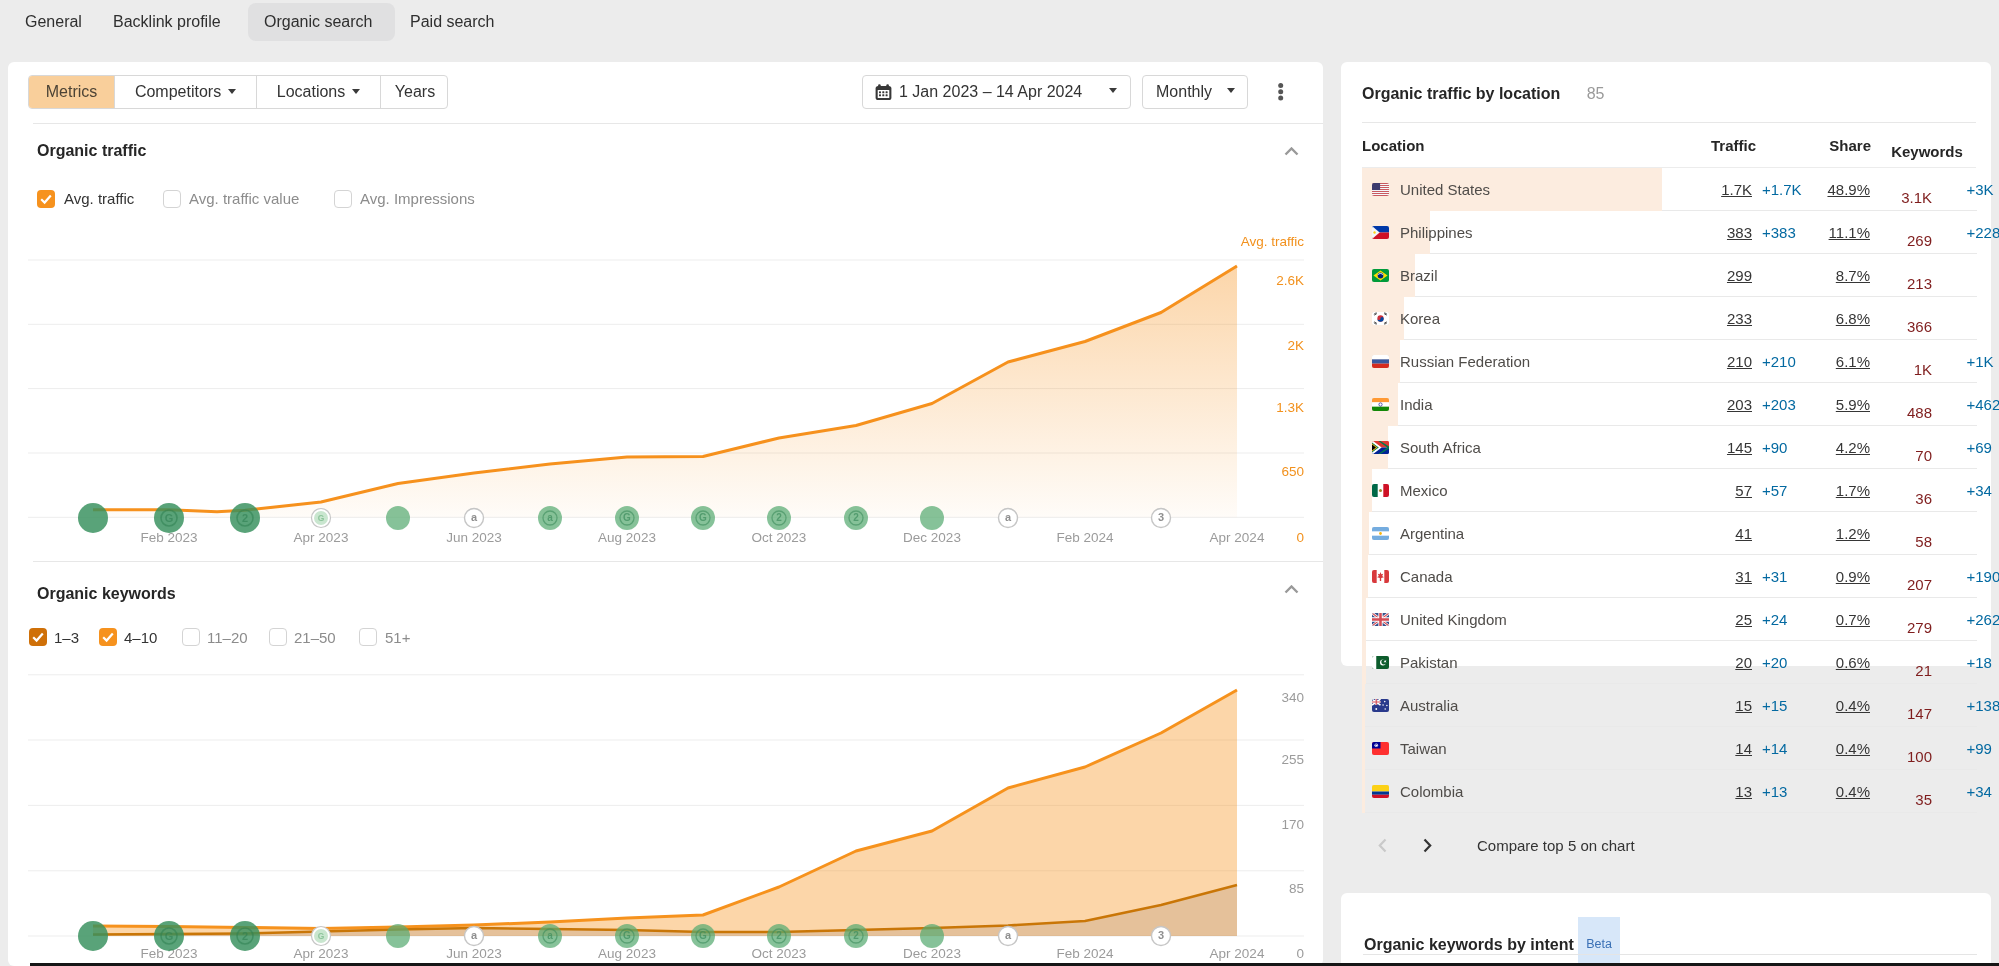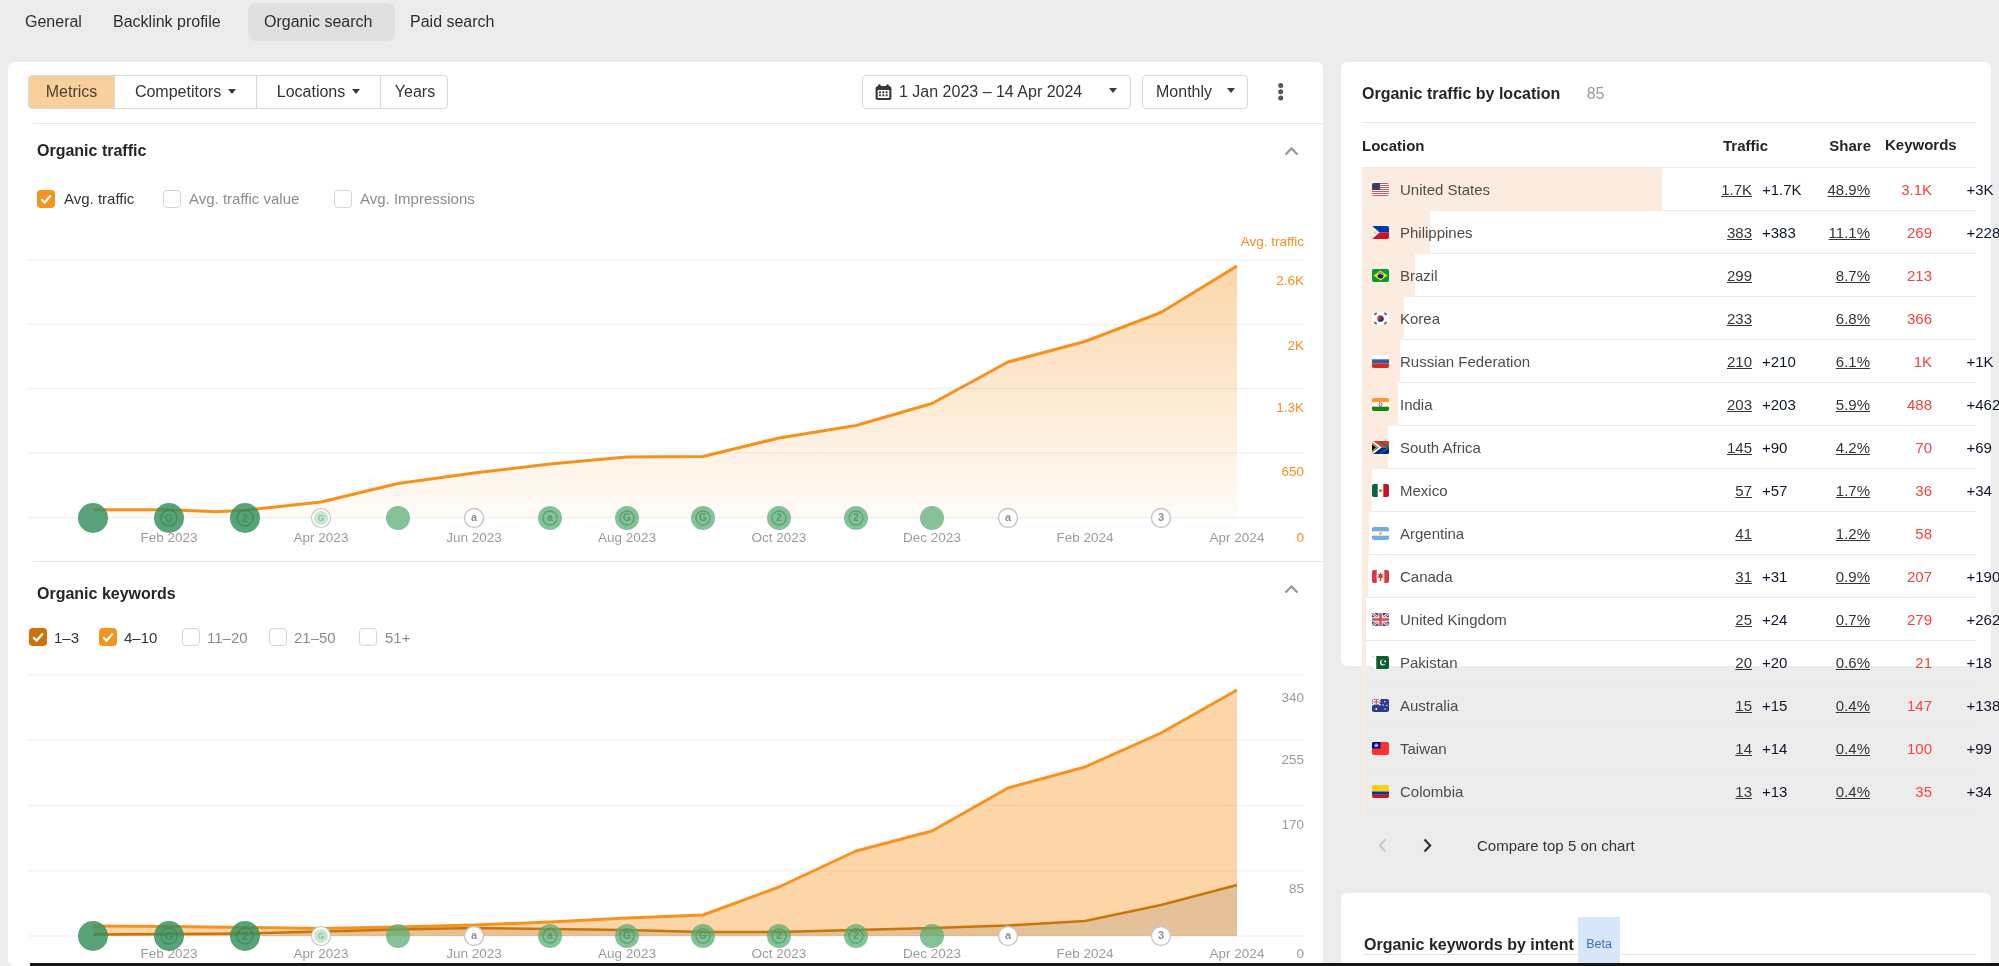--- a/index.html
+++ b/index.html
@@ -23,24 +23,24 @@
 .cblabel.g { color:#8c8c8c; }
 .trow { position:absolute; left:21px; width:615px; height:43px; border-bottom:1px solid #e9e9e9; font-size:15px; }
 .trow .bar { position:absolute; left:0; top:0; height:43px; background:#fcecdf; }
 .flag { position:absolute; left:10px; top:15px; width:17px; height:13px; border-radius:2px; overflow:hidden;
    box-shadow:inset 0 0 0 0.5px rgba(0,0,0,0.12); }
 .flag svg { display:block; }
 .cname { position:absolute; left:38px; top:0; line-height:43px; color:#4f4c49; }
 .num { position:absolute; top:0; line-height:43px; color:#363636; text-align:right;text-decoration:underline; }
 .traffic { right:225px; }
 .share { right:107px; }
-.delta { position:absolute; top:0; line-height:43px; color:#0f172a; }
+.delta { position:absolute; top:0; line-height:43px; color:#0369a1; }
 .tdelta { left:400px; }
 .kwdelta { left:580.5px;margin-left:24px; }
-.blue { position:absolute; top:0; line-height:43px; color:#ef4444; text-align:right; }
+.blue { position:absolute; top:8px; line-height:43px; color:#7f1d1d; text-align:right; }
 .kw { right:45px; }
 .th { position:absolute; font-weight:bold; font-size:15px; color:#262626; }
 .divider { position:absolute; height:1px; background:#e7e7e7; }
 </style></head>
 <body>
 <div class="tabs">
   <div class="pill"></div>
   <span class="tab" style="left:25px">General</span>
   <span class="tab" style="left:113px">Backlink profile</span>
   <span class="tab" style="left:264px">Organic search</span>
@@ -234,23 +234,23 @@
   <div class="cb off" style="left:261px; top:566px"></div>
   <span class="cblabel g" style="left:286px; top:566.5px">21–50</span>
   <div class="cb off" style="left:351px; top:566px"></div>
   <span class="cblabel g" style="left:377px; top:566.5px">51+</span>
 </div>
 
 <div class="card" style="left:1341px; top:62px; width:650px; height:604px">
   <div class="h2 abs" style="left:21px; top:23px">Organic traffic by location <span style="color:#9a9a9a; font-weight:normal; margin-left:22px">85</span></div>
   <div class="divider" style="left:21px; top:59.7px; width:614px"></div>
   <span class="th" style="left:21px; top:75px">Location</span>
-  <span class="th" style="left:382px; top:75px; width:61px; text-align:left">Traffic</span>
+  <span class="th" style="left:362px; top:75px; width:61px; text-align:center">Traffic</span>
   <span class="th" style="left:469px; top:75px; width:61px; text-align:right">Share</span>
-  <span class="th" style="left:544px; top:74px; width:84px; text-align:left">Keywords</span>
+  <span class="th" style="left:544px; top:81px; width:84px; text-align:center">Keywords</span>
   <div class="divider" style="left:21px; top:104.5px; width:614px; background:#ececec"></div>
   <div class="trow" style="top:105.5px">
 <div class="bar" style="width:300.2px"></div>
 <span class="flag">
         <svg width="17" height="13" viewBox="0 0 20 15" preserveAspectRatio="none">
           <rect width="20" height="15" fill="#f5f8fb"></rect>
 <g fill="#c9595f">
             <rect x="0" y="0.00" width="20" height="1.16"></rect>
             <rect x="0" y="2.31" width="20" height="1.16"></rect>
             <rect x="0" y="4.62" width="20" height="1.16"></rect>

